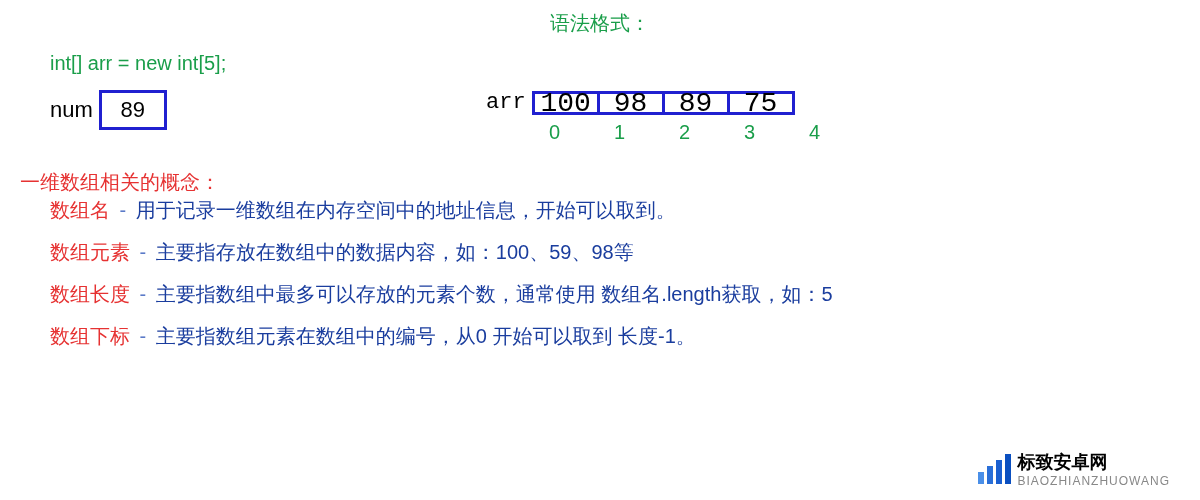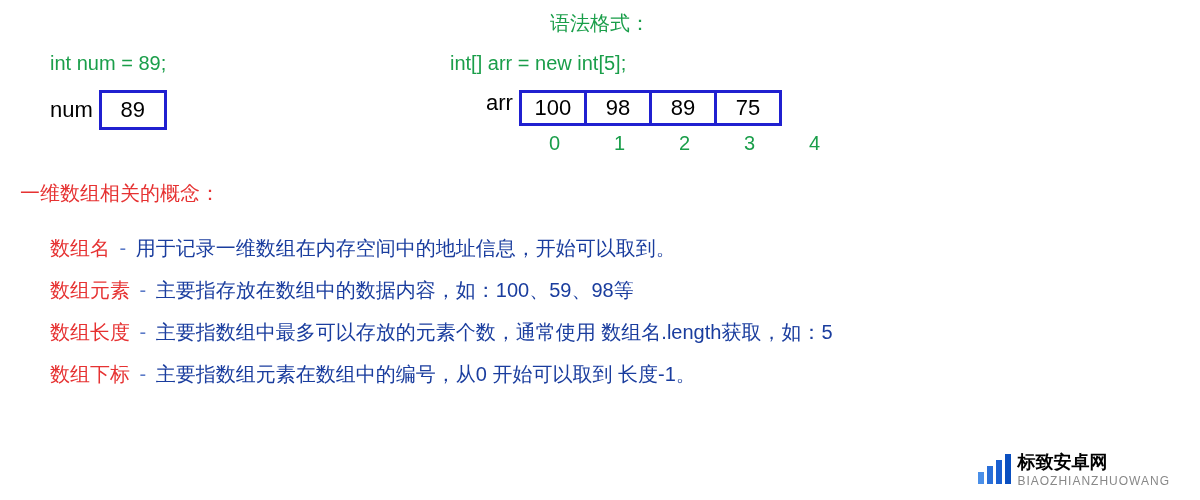--- a/index.html
+++ b/index.html
@@ -14,48 +14,48 @@
     }
     .green { color: #1a9e4a; }
     .red { color: #e63232; }
     .line1 { margin-bottom: 15px; text-align: center; }
     .code-row { display: flex; margin-left: 30px; margin-bottom: 15px; }
     .code-left { width: 400px; }
     .code-right { width: 400px; }
     .var-row { display: flex; margin-left: 30px; align-items: flex-start; gap: 36px; }
     .var-left { width: 400px; display: flex; align-items: center; }
     .var-right { display: flex; align-items: flex-start; flex-direction: column; }
-    .var-right-top { display: flex; align-items: flex-start; }
+    .var-right-top { display: flex; align-items: flex-end; font-family: Liberation Mono, monospace; }
     .label-num, .label-arr { font-size: 22px; margin-right: 6px; color: #000; }
     .box {
       border: 3px solid #2020d0;
       width: 68px;
       height: 40px;
       display: flex;
       align-items: center;
       justify-content: center;
       font-size: 22px;
       color: #000;
     }
     .arr-cells { display: flex; }
     .arr-cell {
       border: 3px solid #2020d0;
       width: 68px;
-      height: 36px;
+      height: 24px;
       display: flex;
       align-items: center;
       justify-content: center;
-      font-size: 22px;
+      font-size: 28px;
       color: #000;
       margin-left: -3px;
     }
     .arr-cell:first-child { margin-left: 0; }
     .index-row { display: flex; margin-top: 6px; margin-left: 36px; }
     .idx { width: 65px; text-align: center; font-size: 20px; }
-    .section-title { margin-top: 25px; margin-bottom: 28px; }
+    .section-title { margin-top: 25px; margin-bottom: 1px; }
     .def-line { margin-left: 30px; margin-bottom: 15px; font-size: 20px; }
     .def-term { color: #e63232; text-align: right; }
     .def-dash { color: #5a7ac8; margin: 0 4px; }
     .def-desc { color: #1a3d9e; }
     .watermark {
       position: absolute;
       right: 30px;
       bottom: 12px;
       display: flex;
       align-items: center;
@@ -76,21 +76,20 @@
     .bar.b2 { height: 18px; background: #2a6fd8; }
     .bar.b3 { height: 24px; background: #1a5fd0; }
     .bar.b4 { height: 30px; background: #0a4fc0; }
   </style>
 </head>
 <body>
 
 <div class="line1 green">语法格式：</div>
 
 <div class="code-row">
-  <div class="code-left green">int num = 89;</div>
   <div class="code-right green">int[] arr = new int[5];</div>
 </div>
 
 <div class="var-row">
   <div class="var-left">
     <span class="label-num">num</span>
     <div class="box">89</div>
   </div>
   <div class="var-right">
     <div class="var-right-top">

